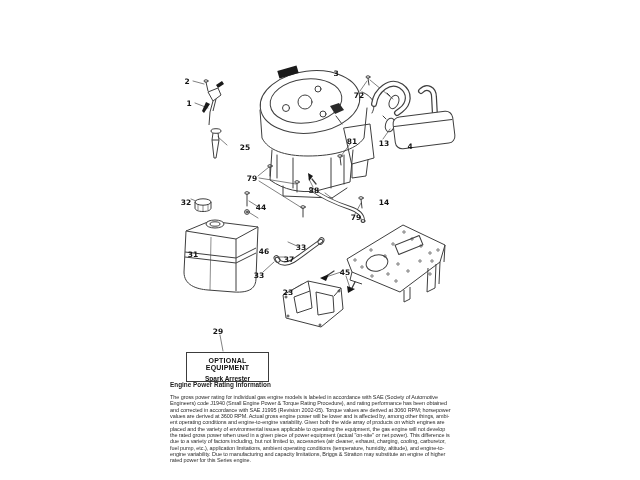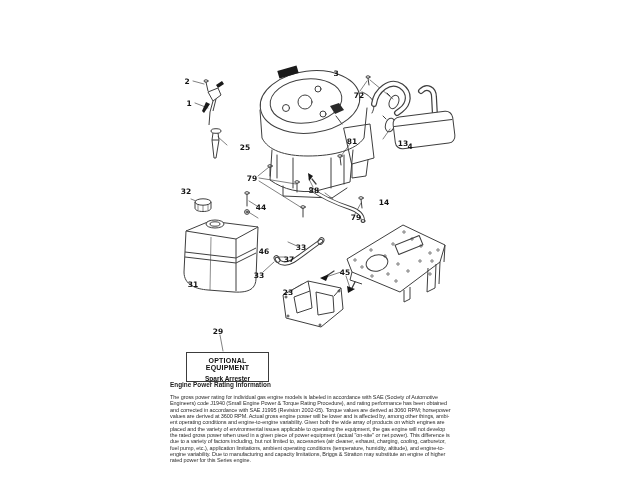--- a/index.html
+++ b/index.html
@@ -222,31 +222,31 @@
         <circle cx="320" cy="325" r="1"></circle>
     </g>
   </svg>
 
   <div id="callout-layer">
       <span class="callout" style="left: 187px; top: 81px;">2</span>
       <span class="callout" style="left: 189px; top: 103px;">1</span>
       <span class="callout" style="left: 231px; top: 147px; margin-left: 14px;">25</span>
       <span class="callout" style="left: 336px; top: 73px;">3</span>
       <span class="callout" style="left: 359px; top: 95px;">72</span>
-      <span class="callout" style="left: 403px; top: 143px;">13</span>
+      <span class="callout" style="left: 384px; top: 143px;">13</span>
       <span class="callout" style="left: 410px; top: 146px;">4</span>
       <span class="callout" style="left: 352px; top: 141px; text-align: right;">81</span>
       <span class="callout" style="left: 252px; top: 178px;">79</span>
       <span class="callout" style="left: 314px; top: 190px;">38</span>
       <span class="callout" style="left: 336px; top: 202px; margin-left: 48px;">14</span>
       <span class="callout" style="left: 356px; top: 217px;">79</span>
-      <span class="callout" style="left: 186px; top: 191px;">32</span>
+      <span class="callout" style="left: 186px; top: 202px;">32</span>
       <span class="callout" style="left: 261px; top: 207px;">44</span>
       <span class="callout" style="left: 264px; top: 219px; margin-top: 32px;">46</span>
-      <span class="callout" style="left: 193px; top: 284px;">31</span>
+      <span class="callout" style="left: 193px; top: 254px;">31</span>
       <span class="callout" style="left: 301px; top: 247px;">33</span>
       <span class="callout" style="left: 289px; top: 259px;">37</span>
       <span class="callout" style="left: 259px; top: 275px;">33</span>
       <span class="callout" style="left: 345px; top: 272px;">45</span>
       <span class="callout" style="left: 288px; top: 292px;">23</span>
       <span class="callout" style="left: 218px; top: 331px;">29</span>
     </div>
 
   <div class="opt-box">
     <div class="opt-title">OPTIONAL EQUIPMENT</div>

